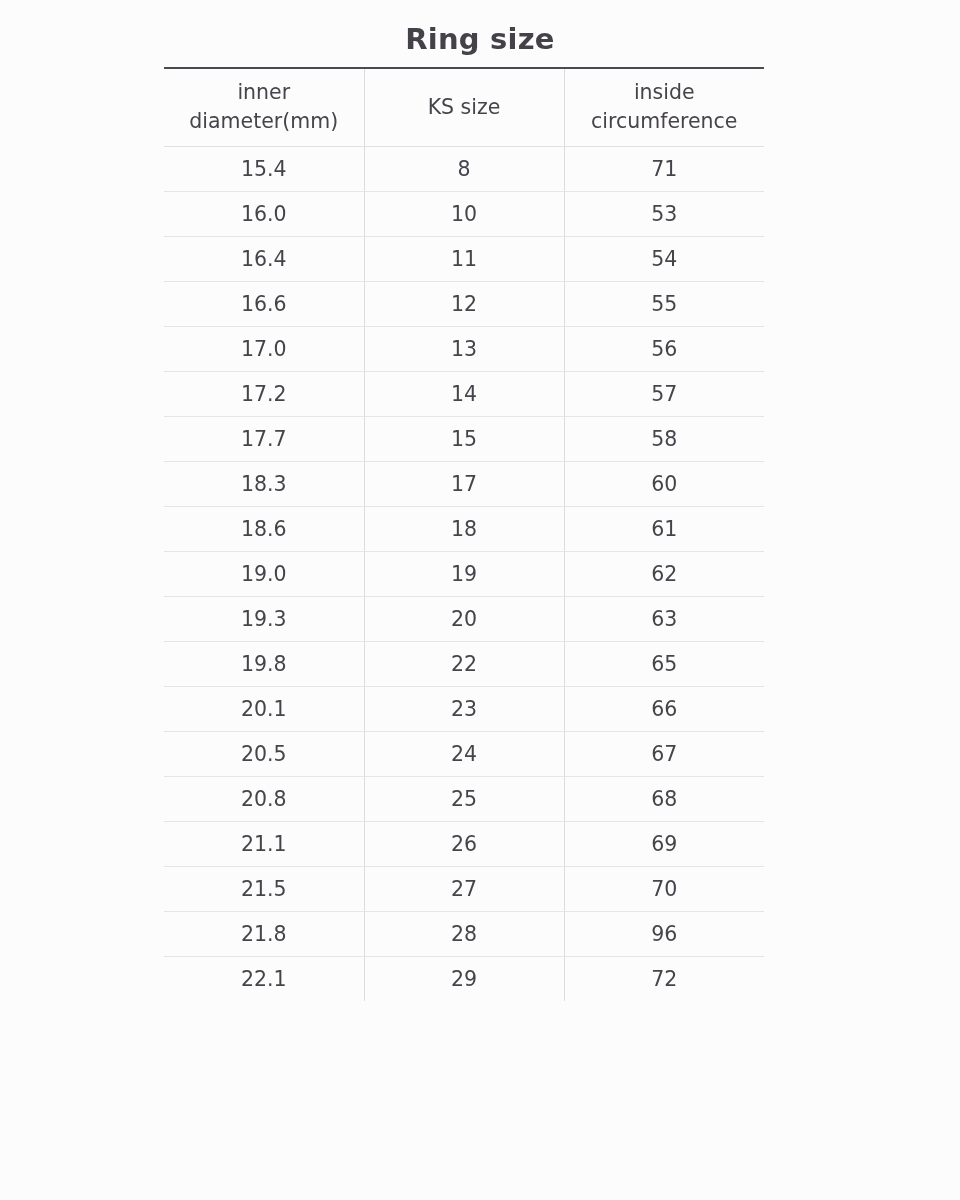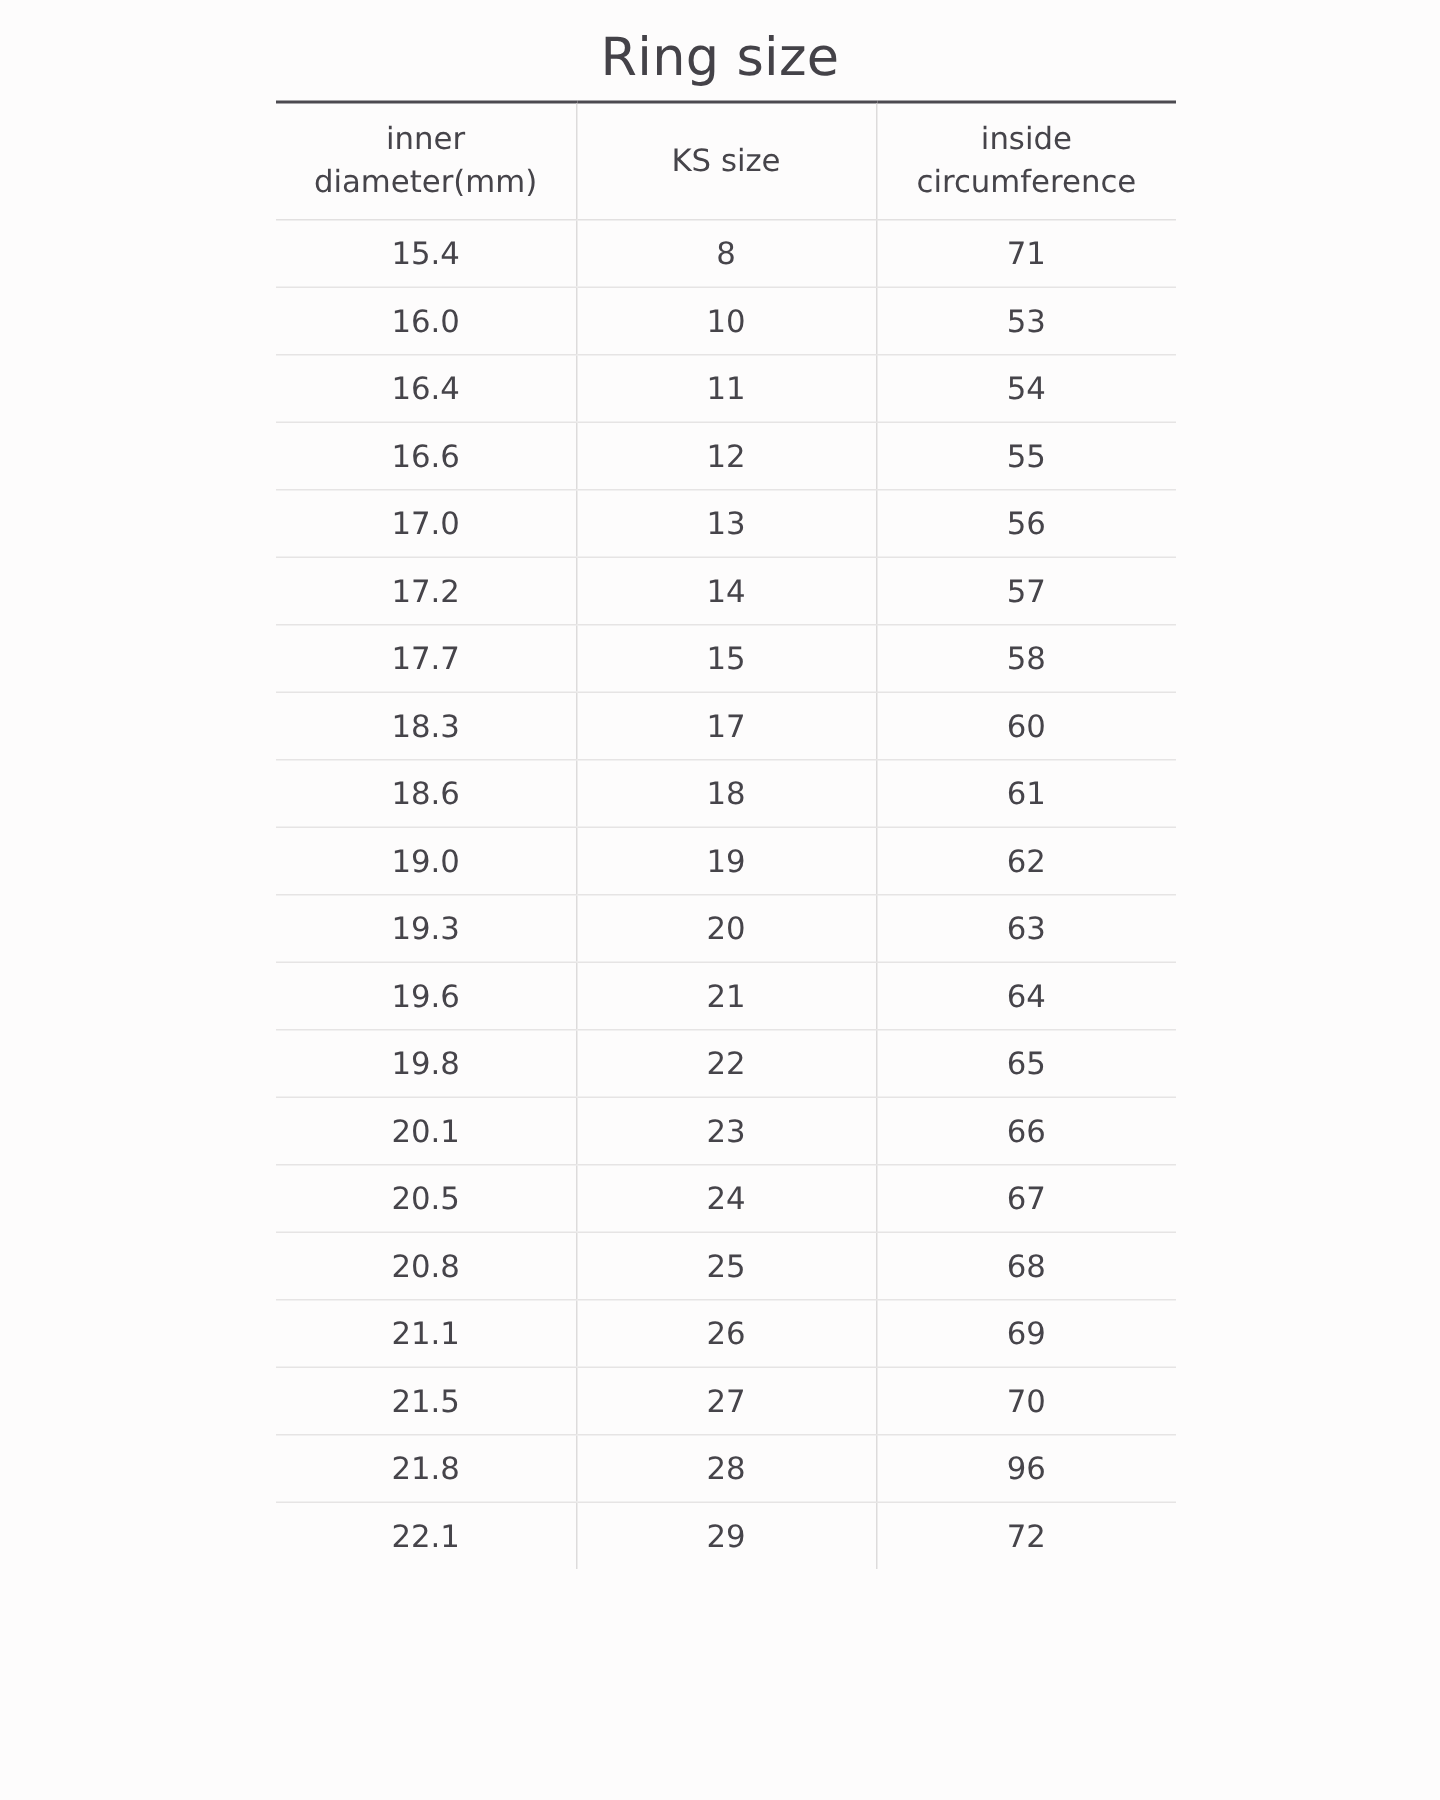--- a/index.html
+++ b/index.html
@@ -19,30 +19,30 @@
     width: 960px;
     height: 1200px;
     box-sizing: border-box;
   }
   .page-title {
     position: absolute;
     top: 19px;
     left: 0;
     width: 960px;
     text-align: center;
-    font-size: 35px;
-    font-weight: 400;
+    font-size: 29px;
+    font-weight: 700;
     letter-spacing: 0.2px;
     color: #444248;
     line-height: 40px;
   }
   .size-table-wrap {
     position: absolute;
     top: 67px;
-    left: 184px;
+    left: 164px;
     width: 600px;
   }
   table.size-table {
     width: 600px;
     border-collapse: collapse;
     table-layout: fixed;
   }
   table.size-table col.c1 { width: 200px; }
   table.size-table col.c2 { width: 200px; }
   table.size-table col.c3 { width: 200px; }
@@ -157,25 +157,20 @@
             <td>19.0</td>
             <td class="col-mid">19</td>
             <td>62</td>
           </tr>
           <tr>
             <td>19.3</td>
             <td class="col-mid">20</td>
             <td>63</td>
           </tr>
           <tr>
-            <td>19.6</td>
-            <td class="col-mid">21</td>
-            <td>64</td>
-          </tr>
-          <tr>
             <td>19.8</td>
             <td class="col-mid">22</td>
             <td>65</td>
           </tr>
           <tr>
             <td>20.1</td>
             <td class="col-mid">23</td>
             <td>66</td>
           </tr>
           <tr>

